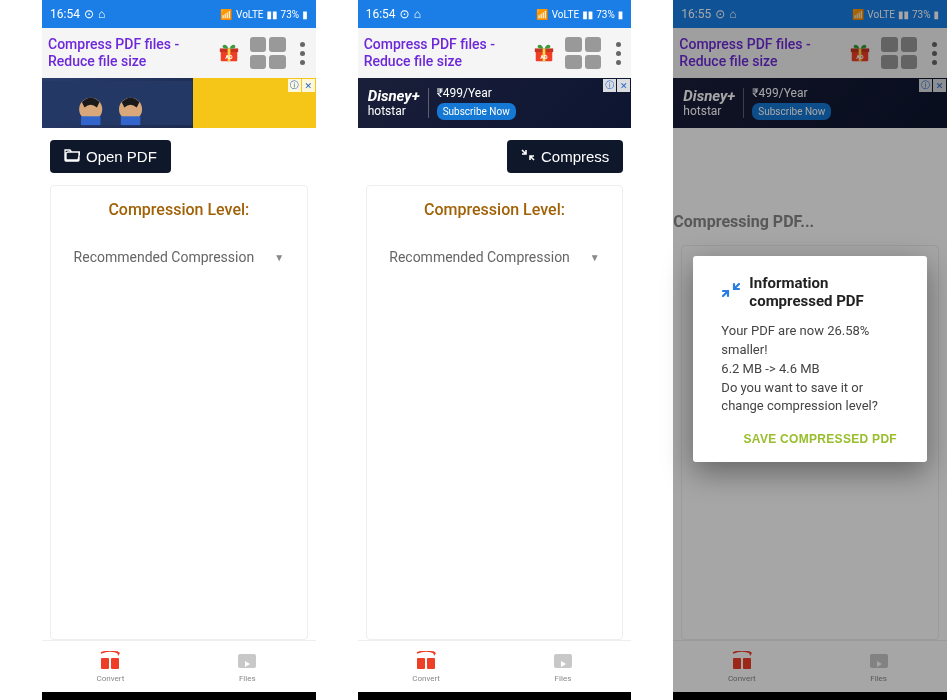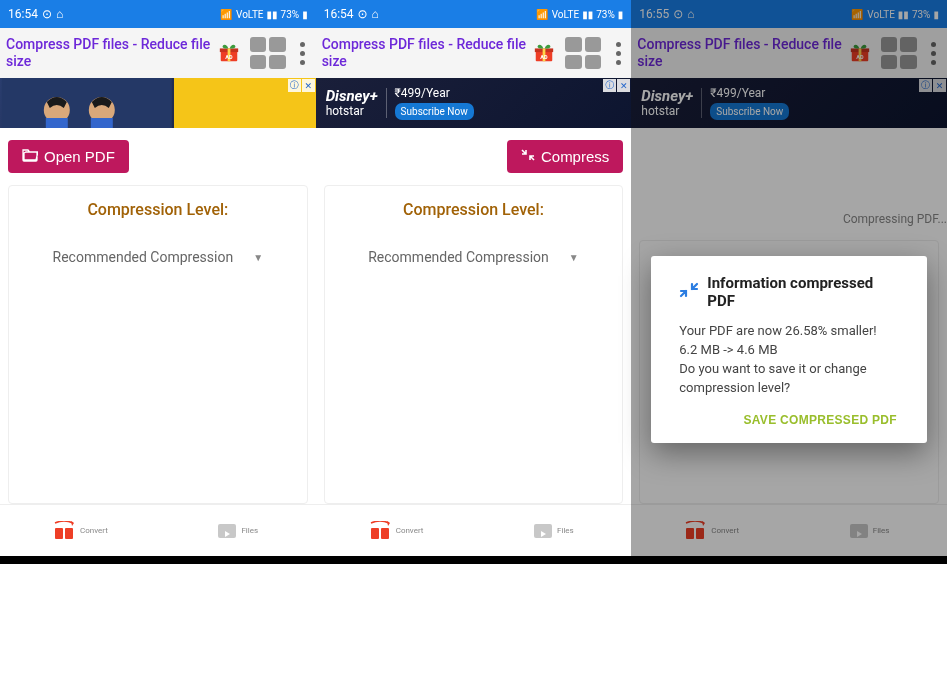--- a/index.html
+++ b/index.html
@@ -6,25 +6,26 @@
     body {
       width: 947px;
       height: 700px;
       display: flex;
       font-family: -apple-system, Roboto, Arial, sans-serif;
       background: #fff;
       overflow: hidden;
     }
     .screen {
       width: 315.67px;
-      height: 564px;
+      height: 700px;
       display: flex;
       flex-direction: column;
       position: relative;
       background: #fff;
+      margin-left: 42px;
     }
     .screen.dimmed::before {
       content: "";
       position: absolute;
       inset: 0;
       background: rgba(0,0,0,0.35);
       z-index: 5;
       pointer-events: none;
     }
     .status-bar {
@@ -148,21 +149,21 @@
       padding: 3px 6px;
       border-radius: 7px;
       margin-top: 2px;
       display: inline-block;
     }
     .action-row {
       padding: 12px 8px;
       display: flex;
     }
     .action-btn {
-      background: #be185d;
+      background: #0f172a;
       color: #fff;
       border: none;
       border-radius: 4px;
       padding: 8px 14px;
       font-size: 15px;
       display: flex;
       align-items: center;
       gap: 6px;
       cursor: pointer;
     }
@@ -192,33 +193,33 @@
     }
     .dropdown-arrow { color: #888; font-size: 10px; }
     .bottom-nav {
       height: 52px;
       display: flex;
       border-top: 1px solid #eee;
     }
     .nav-item {
       flex: 1;
       display: flex;
-      flex-direction: row;
+      flex-direction: column;
       align-items: center;
       justify-content: center;
       gap: 2px;
     }
     .nav-item .nav-icon { height: 22px; display: flex; align-items: center; }
     .nav-label { font-size: 8px; color: #888; }
     .nav-footer { height: 8px; background: #000; }
     .compressing-text {
-      text-align: right;
+      text-align: left;
       color: #888;
-      font-size: 12px;
-      font-weight: 400;
+      font-size: 16px;
+      font-weight: 700;
       padding: 24px 0 14px;
     }
     .dialog {
       position: absolute;
       left: 20px;
       right: 20px;
       top: 256px;
       background: #fff;
       border-radius: 3px;
       box-shadow: 0 10px 30px rgba(0,0,0,0.4);

